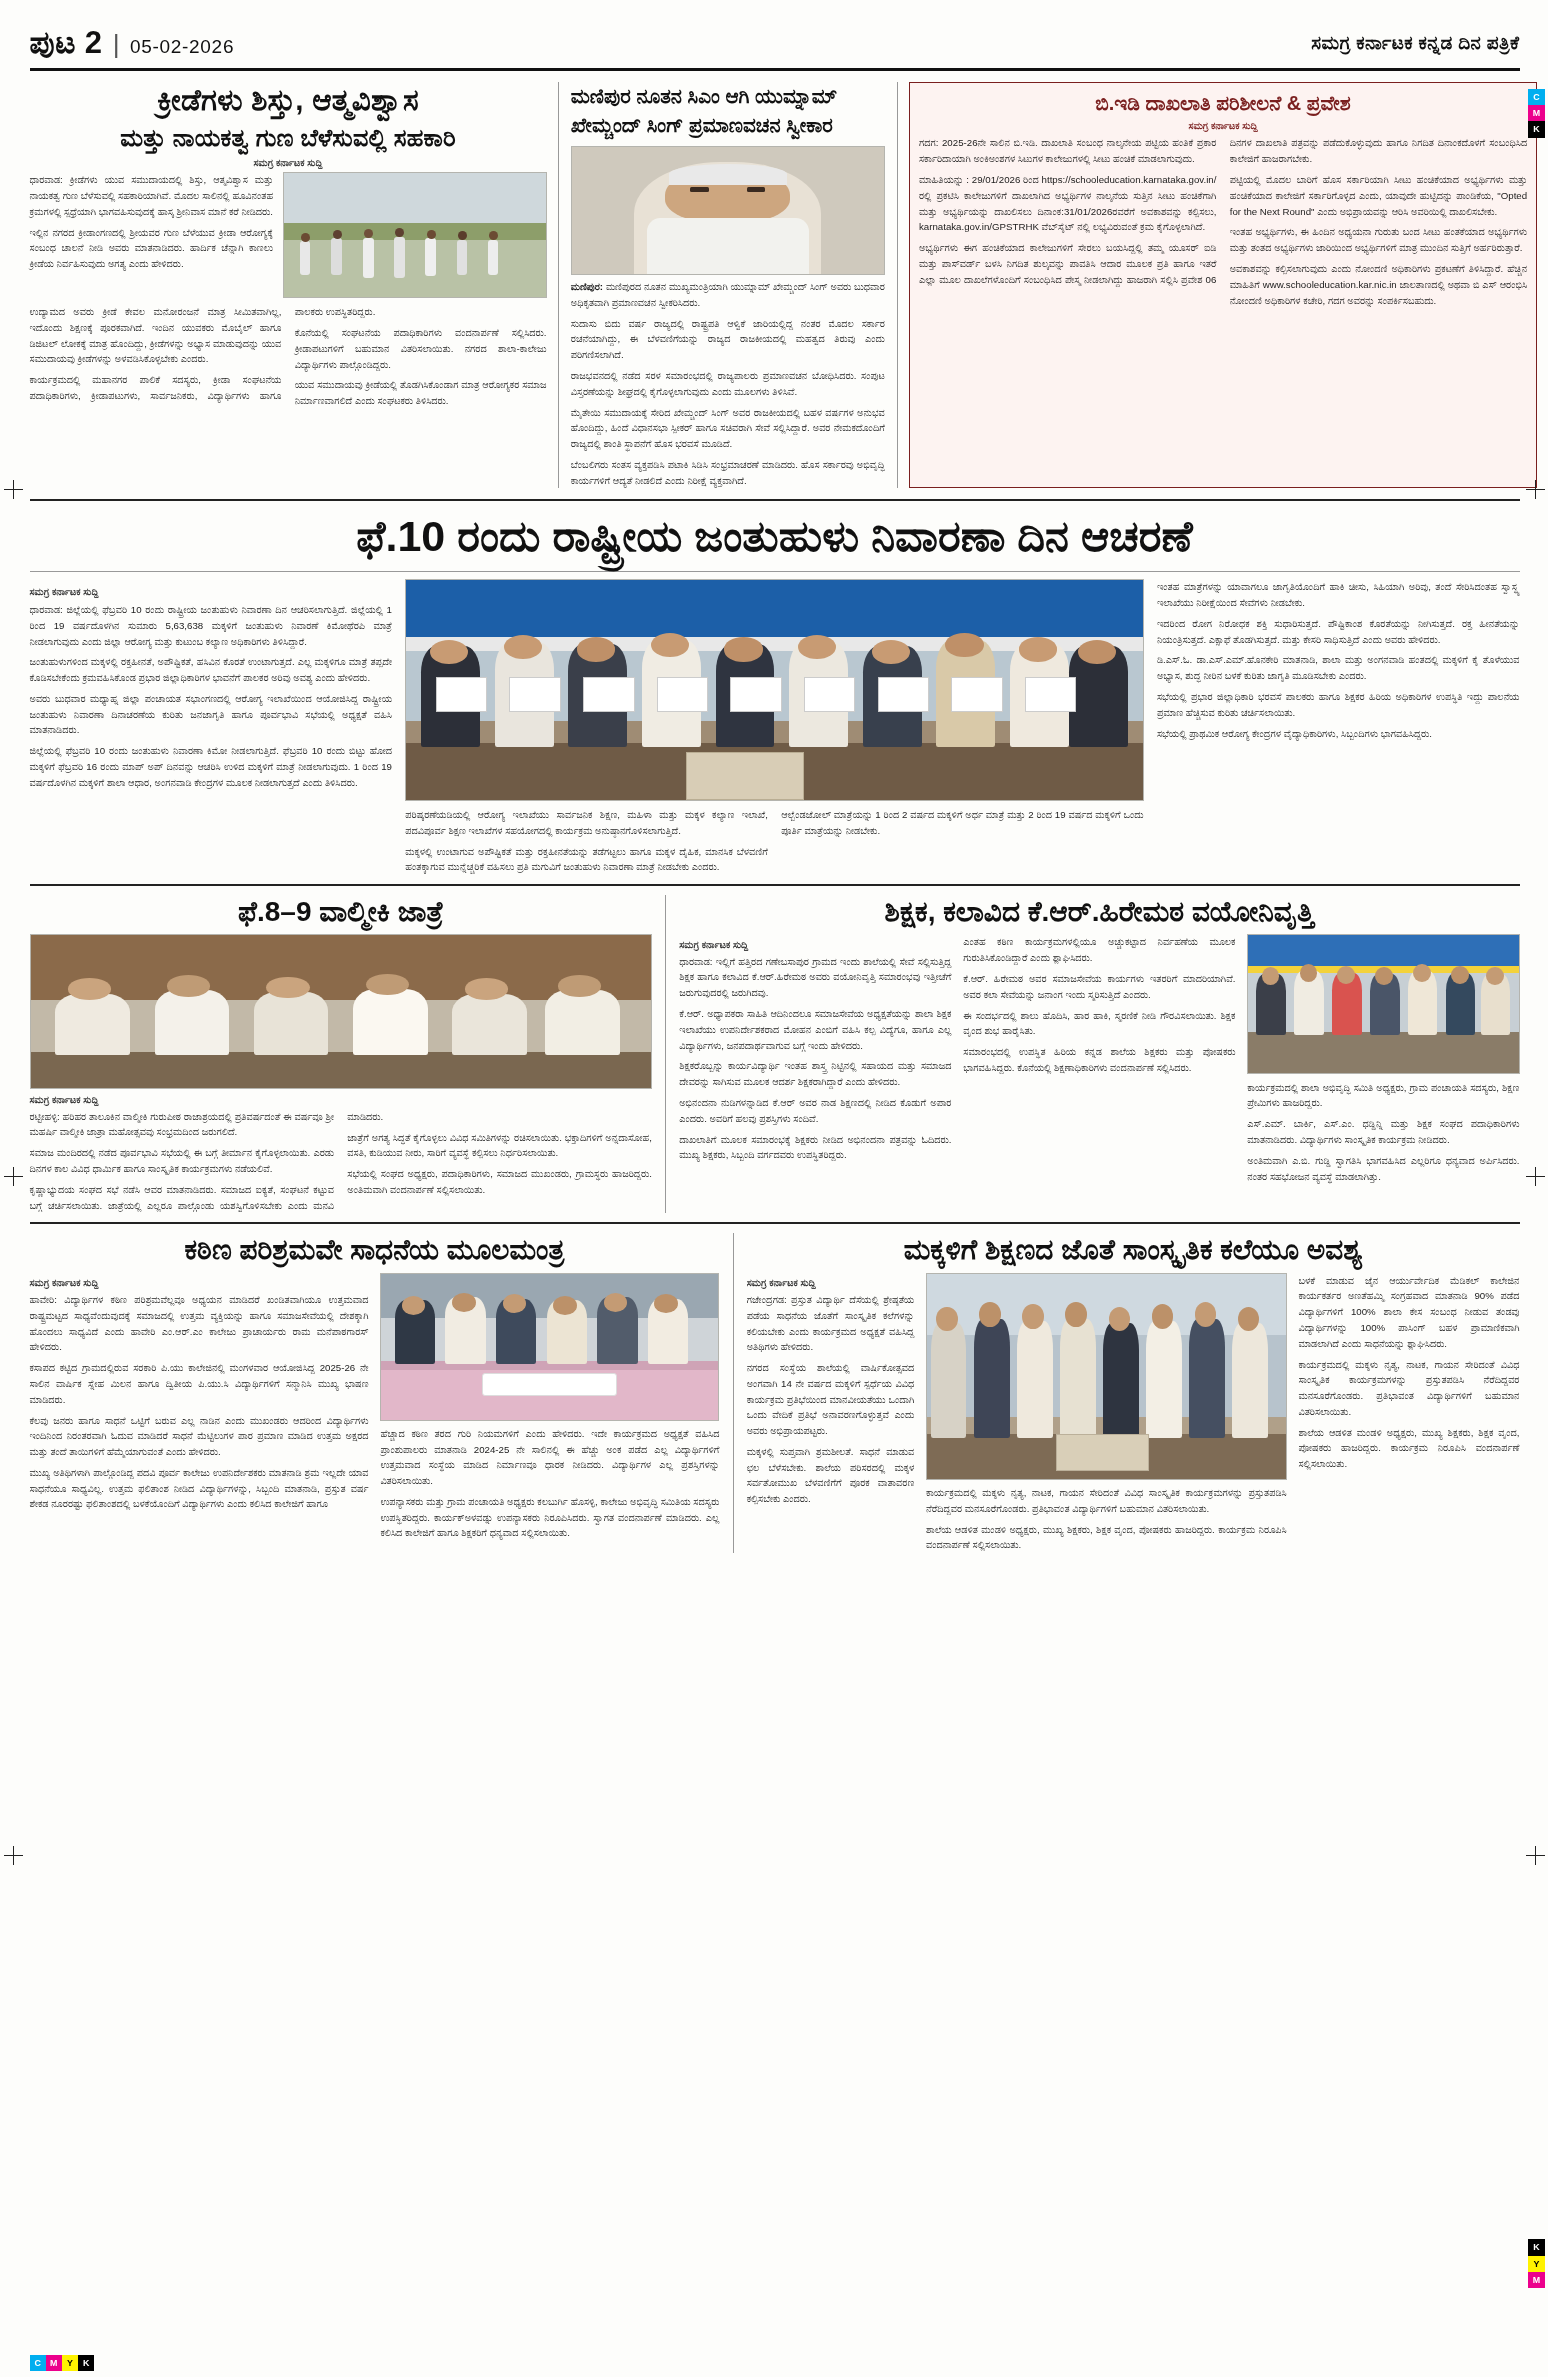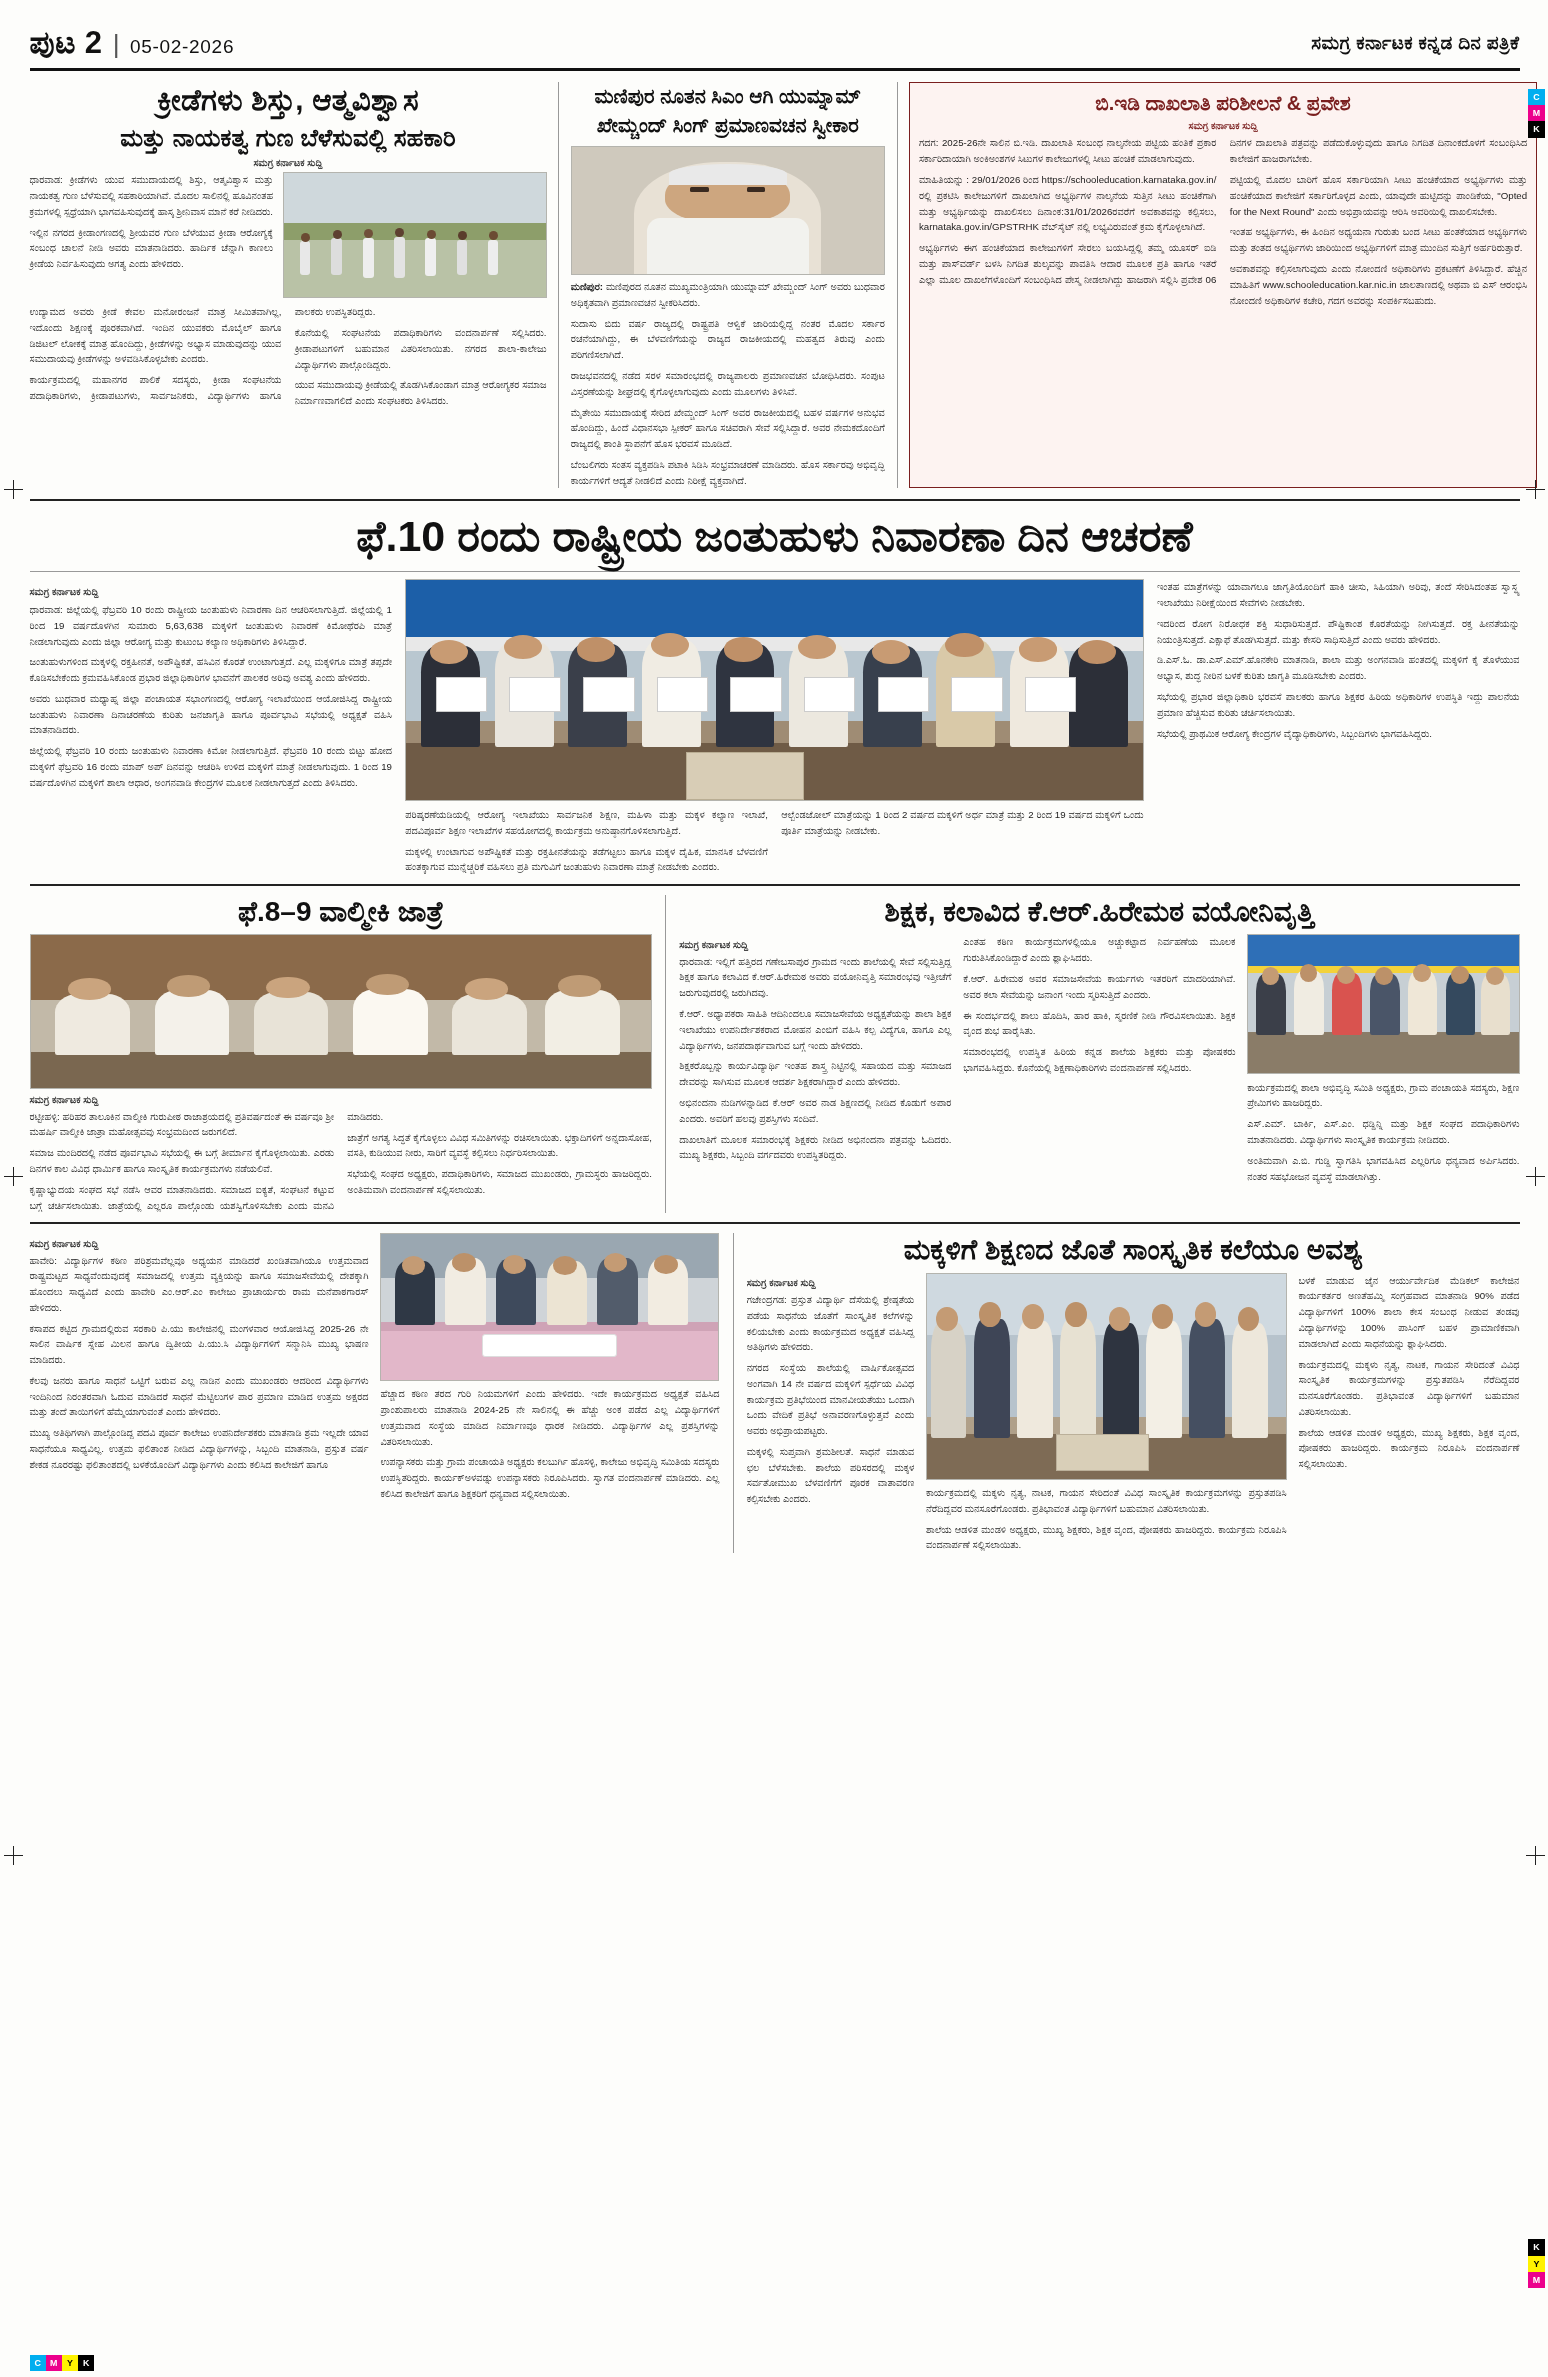--- a/index.html
+++ b/index.html
@@ -60,21 +60,21 @@
     border-bottom: 2.2px double #222;
     padding-bottom: 10.3px;
   }
   .vrule { background:#999; width:0.7px; }
   .hl1 {
     font-size: 29.5px; font-weight:bold; text-align:center; line-height:1.25;
     letter-spacing:0.2px;
   }
   .hl1 .sub { font-size:24px; display:block; margin-top:4.4px; }
   .hl2 {
-    font-size: 20px; font-weight:bold; text-align:center; line-height:1.45;
+    font-size: 20px; font-weight:bold; line-height:1.45;
   }
   .two-col { column-count:2; column-gap:13.3px; }
   .boxed {
     border: 1.5px solid #7a1f1f;
     background: #fdf3f1;
     padding: 7.4px 8.9px;
   }
   .boxed-title {
     font-size: 20px; font-weight:bold; text-align:center; color:#7a1f1f;
     line-height:1.3; margin-bottom:4.4px;
@@ -407,20 +407,21 @@
         </div>
       </div>
     </div>
   </div>
 
   <div class="rule"></div>
 
   <div class="bot-grid">
 
     <div>
+      <div class="hl3">ಕಠಿಣ ಪರಿಶ್ರಮವೇ ಸಾಧನೆಯ ಮೂಲಮಂತ್ರ</div>
       <div class="sub-grid2">
         <div>
           <div class="byline" style="text-align:left">ಸಮಗ್ರ ಕರ್ನಾಟಕ ಸುದ್ದಿ</div>
           <div class="body-text">
             <p style="margin:0 0 5.2px 0">ಹಾವೇರಿ: ವಿದ್ಯಾರ್ಥಿಗಳ ಕಠಿಣ ಪರಿಶ್ರಮವೆಲ್ಲವೂ ಅಧ್ಯಯನ ಮಾಡಿದರೆ ಖಂಡಿತವಾಗಿಯೂ ಉತ್ತಮವಾದ ರಾಷ್ಟ್ರಮಟ್ಟದ ಸಾಧ್ಯವೆಂದುವುದಕ್ಕೆ ಸಮಾಜದಲ್ಲಿ ಉತ್ತಮ ವ್ಯಕ್ತಿಯನ್ನು ಹಾಗೂ ಸಮಾಜಸೇವೆಯಲ್ಲಿ ದೇಶಕ್ಕಾಗಿ ಹೊಂದಲು ಸಾಧ್ಯವಿದೆ ಎಂದು ಹಾವೇರಿ ಎಂ.ಆರ್.ಎಂ ಕಾಲೇಜು ಪ್ರಾಚಾರ್ಯರು ರಾಮ ಮನೆಪಾಠಗಾರಸ್ ಹೇಳಿದರು.</p>
             <p style="margin:0 0 5.2px 0">ಕಸಾಪದ ಕಟ್ಟಿದ ಗ್ರಾಮದಲ್ಲಿರುವ ಸರಕಾರಿ ಪಿ.ಯು ಕಾಲೇಜಿನಲ್ಲಿ ಮಂಗಳವಾರ ಆಯೋಜಿಸಿದ್ದ 2025-26 ನೇ ಸಾಲಿನ ವಾರ್ಷಿಕ ಸ್ನೇಹ ಮಿಲನ ಹಾಗೂ ದ್ವಿತೀಯ ಪಿ.ಯು.ಸಿ ವಿದ್ಯಾರ್ಥಿಗಳಿಗೆ ಸನ್ಮಾನಿಸಿ ಮುಖ್ಯ ಭಾಷಣ ಮಾಡಿದರು.</p>
             <p style="margin:0 0 5.2px 0">ಕೆಲವು ಜನರು ಹಾಗೂ ಸಾಧನೆ ಒಟ್ಟಿಗೆ ಬರುವ ಎಲ್ಲ ನಾಡಿನ ಎಂದು ಮುಖಂಡರು ಆದರಿಂದ ವಿದ್ಯಾರ್ಥಿಗಳು ಇಂದಿನಿಂದ ನಿರಂತರವಾಗಿ ಓದುವ ಮಾಡಿದರೆ ಸಾಧನೆ ಮೆಟ್ಟಿಲುಗಳ ಪಾರ ಪ್ರಮಾಣ ಮಾಡಿದ ಉತ್ತಮ ಅಕ್ಷರದ ಮತ್ತು ತಂದೆ ತಾಯಿಗಳಿಗೆ ಹೆಮ್ಮೆಯಾಗುವಂತೆ ಎಂದು ಹೇಳಿದರು.</p>
             <p style="margin:0">ಮುಖ್ಯ ಅತಿಥಿಗಳಾಗಿ ಪಾಲ್ಗೊಂಡಿದ್ದ ಪದವಿ ಪೂರ್ವ ಕಾಲೇಜು ಉಪನಿರ್ದೇಶಕರು ಮಾತನಾಡಿ ಶ್ರಮ ಇಲ್ಲದೇ ಯಾವ ಸಾಧನೆಯೂ ಸಾಧ್ಯವಿಲ್ಲ. ಉತ್ತಮ ಫಲಿತಾಂಶ ನೀಡಿದ ವಿದ್ಯಾರ್ಥಿಗಳನ್ನು, ಸಿಬ್ಬಂದಿ ಮಾತನಾಡಿ, ಪ್ರಸ್ತುತ ವರ್ಷ ಶೇಕಡ ನೂರರಷ್ಟು ಫಲಿತಾಂಶದಲ್ಲಿ ಬಳಕೆಯೊಂದಿಗೆ ವಿದ್ಯಾರ್ಥಿಗಳು ಎಂದು ಕಲಿಸಿದ ಕಾಲೇಜಿಗೆ ಹಾಗೂ</p>
           </div>
         </div>

